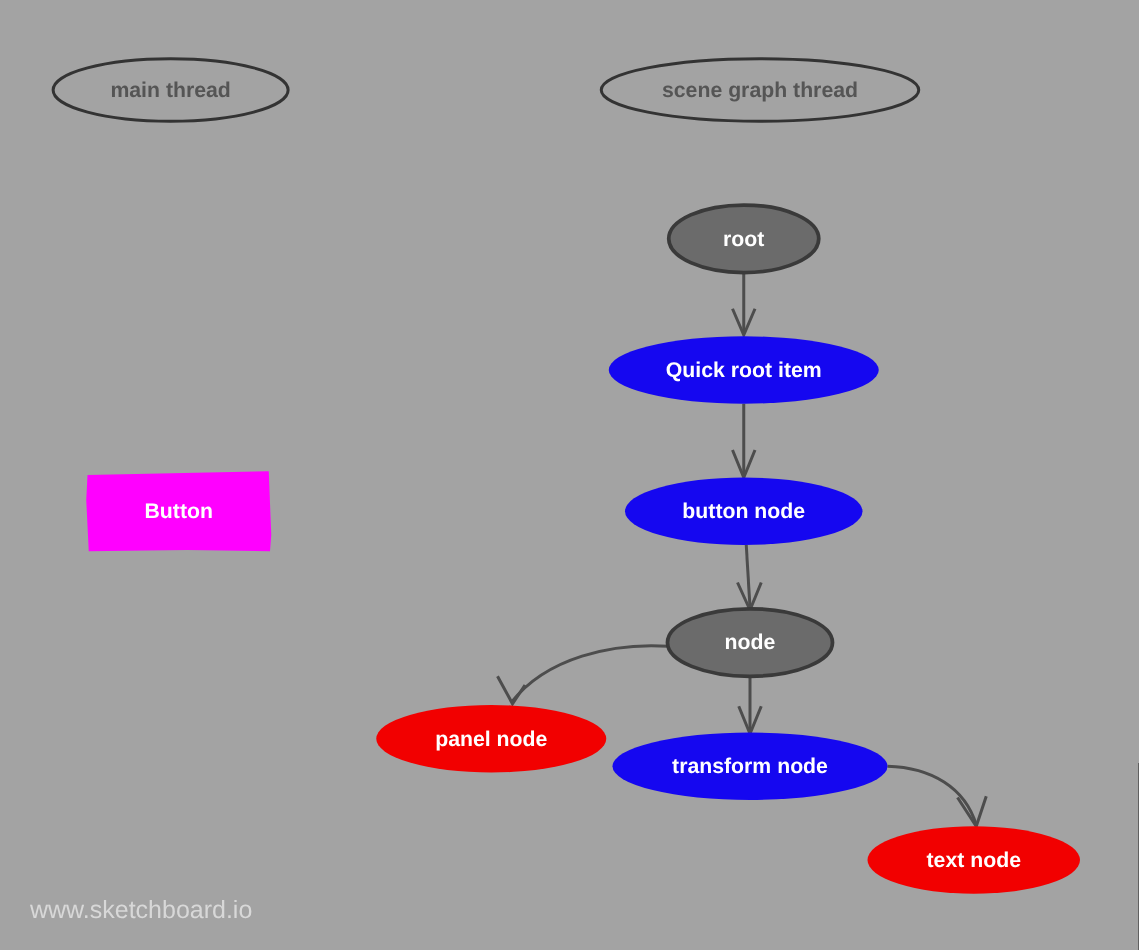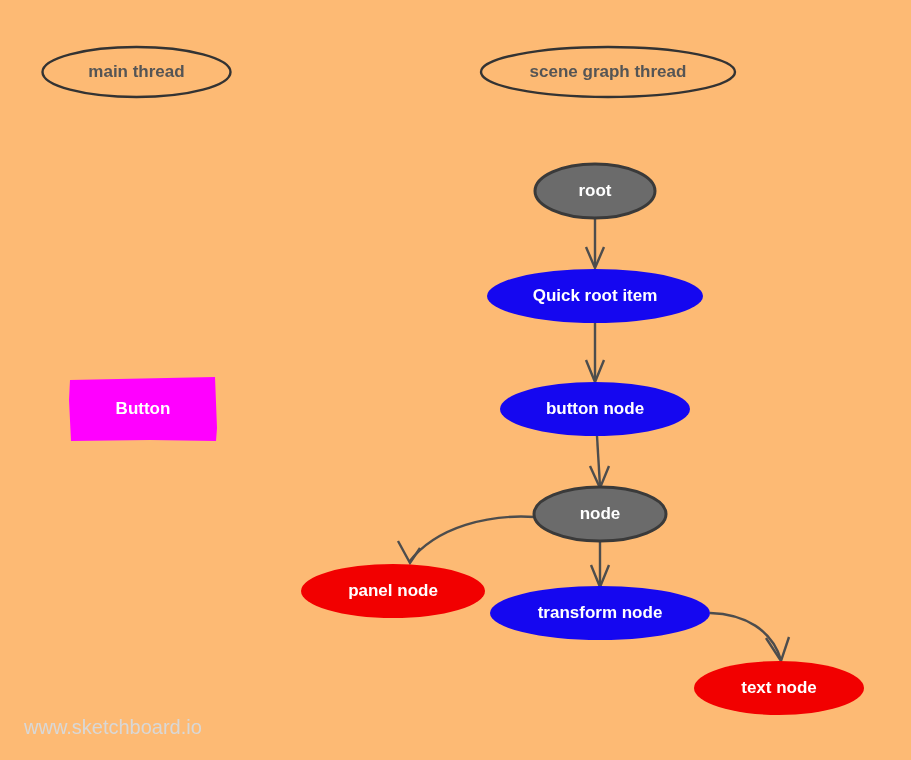--- a/index.html
+++ b/index.html
@@ -11,21 +11,21 @@
   body {
     width: 911px;
     height: 760px;
     overflow: hidden;
     font-family: "Liberation Sans", sans-serif;
   }
   #canvas {
     position: relative;
     width: 911px;
     height: 760px;
-    background: #fdba74;
+    background: #a3a3a3;
   }
   #diagram-svg {
     position: absolute;
     left: 0;
     top: 0;
     width: 911px;
     height: 760px;
   }
   .node-label {
     font-family: "Liberation Sans", sans-serif;

